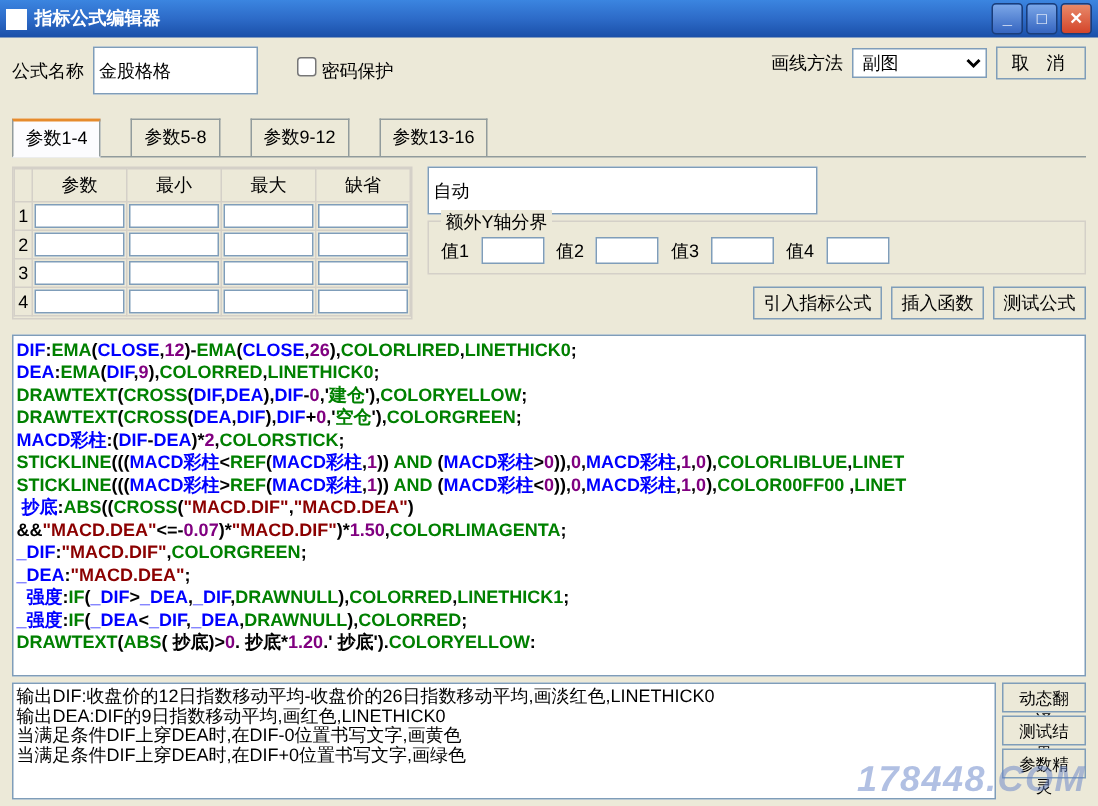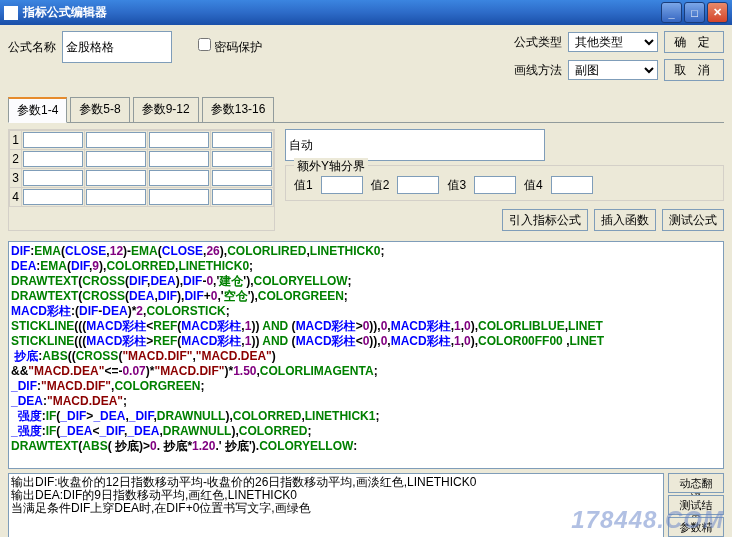--- a/index.html
+++ b/index.html
@@ -13,21 +13,21 @@
 .toparea{padding:6px 8px;display:flex;gap:8px}
 .topleft{flex:1}
 .row{display:flex;align-items:center;gap:6px;margin-bottom:6px}
 .lbl{white-space:nowrap}
 .txtinput{border:1px solid #7f9db9;height:19px;padding:15px 3px;background:#fff}
 .chk{margin-left:20px}
 .sel{border:1px solid #7f9db9;height:20px;background:#fff;padding:0 2px}
 .btn{background:#ece9d8;border:1px solid #7f9db9;height:22px;padding:2px 8px;cursor:pointer;min-width:60px;letter-spacing:4px}
 .btn2{background:#ece9d8;border:1px solid #7f9db9;height:22px;padding:2px 6px;cursor:pointer}
 .tabrow{display:flex;border-bottom:1px solid #919b9c;margin:4px 8px 0 8px}
-.tab{border:1px solid #919b9c;border-bottom:none;padding:3px 8px;background:#ece9d8;margin-right:3px;cursor:pointer;position:relative}
+.tab{border:1px solid #919b9c;border-bottom:none;padding:3px 8px;background:#ece9d8;margin-right:20px;cursor:pointer;position:relative}
 .tab.active{background:#fcfcfe;border-bottom:1px solid #fcfcfe;margin-bottom:-1px;border-top:2px solid #e68b2c}
 .midarea{display:flex;padding:6px 8px;gap:10px}
 .paramgrid{border:1px solid #d4d0c8}
 .paramgrid table{border-collapse:collapse}
 .paramgrid th{font-weight:normal;padding:2px 4px;text-align:center;background:#ece9d8;border:1px solid #d4d0c8}
 .paramgrid td{padding:1px;border:1px solid #d4d0c8}
 .paramgrid input{width:60px;height:16px;border:1px solid #7f9db9;background:#fff}
 .paramgrid .rownum{width:12px;text-align:center;background:#ece9d8}
 .rightcol{flex:1}
 .fieldset{border:1px solid #d4d0c8;padding:6px 8px;margin-top:4px;position:relative}
@@ -63,43 +63,45 @@
 <div class="toparea">
   <div class="topleft">
     <div class="row">
       <span class="lbl">公式名称</span>
       <input class="txtinput" style="width: 110px;" value="金股格格">
       <label class="chk"><input type="checkbox" style=""> <span>密码保护</span></label>
     </div>
   </div>
   <div>
     <div class="row">
-      <span class="lbl">公式类型</span>
-      <select class="sel" style="width:90px"><option>其他类型</option></select>
-      <button class="btn">确 定</button>
-    </div>
-    <div class="row">
       <span class="lbl">画线方法</span>
       <select class="sel" style="width:90px"><option>副图</option></select>
       <button class="btn">取 消</button>
     </div>
   </div>
 </div>
 
 <div class="tabrow">
   <div class="tab active">参数1-4</div>
   <div class="tab">参数5-8</div>
   <div class="tab">参数9-12</div>
   <div class="tab">参数13-16</div>
 </div>
 
 <div class="midarea">
   <div class="paramgrid">
     <table>
       <tbody>
+          <tr>
+            <th></th>
+            <th>参数</th>
+            <th>最小</th>
+            <th>最大</th>
+            <th>缺省</th>
+          </tr>
       <tr>
             <td class="rownum">1</td>
             <td><input style=""></td>
             <td><input style=""></td>
             <td><input style=""></td>
             <td><input style=""></td>
           </tr>
       <tr>
             <td class="rownum">2</td>
             <td><input style=""></td>
@@ -146,20 +148,21 @@
     </div>
   </div>
 </div>
 
 <div class="codearea" id="codearea"><div><span class="c-blue">DIF</span><span class="c-black">:</span><span class="c-green">EMA</span><span class="c-black">(</span><span class="c-blue">CLOSE</span><span class="c-black">,</span><span class="c-purple">12</span><span class="c-black">)-</span><span class="c-green">EMA</span><span class="c-black">(</span><span class="c-blue">CLOSE</span><span class="c-black">,</span><span class="c-purple">26</span><span class="c-black">),</span><span class="c-green">COLORLIRED</span><span class="c-black">,</span><span class="c-green">LINETHICK0</span><span class="c-black">;</span></div><div><span class="c-blue">DEA</span><span class="c-black">:</span><span class="c-green">EMA</span><span class="c-black">(</span><span class="c-blue">DIF</span><span class="c-black">,</span><span class="c-purple">9</span><span class="c-black">),</span><span class="c-green">COLORRED</span><span class="c-black">,</span><span class="c-green">LINETHICK0</span><span class="c-black">;</span></div><div><span class="c-green">DRAWTEXT</span><span class="c-black">(</span><span class="c-green">CROSS</span><span class="c-black">(</span><span class="c-blue">DIF</span><span class="c-black">,</span><span class="c-blue">DEA</span><span class="c-black">),</span><span class="c-blue">DIF</span><span class="c-black">-</span><span class="c-purple">0</span><span class="c-black">,'</span><span class="c-green">建仓</span><span class="c-black">'),</span><span class="c-green">COLORYELLOW</span><span class="c-black">;</span></div><div><span class="c-green">DRAWTEXT</span><span class="c-black">(</span><span class="c-green">CROSS</span><span class="c-black">(</span><span class="c-blue">DEA</span><span class="c-black">,</span><span class="c-blue">DIF</span><span class="c-black">),</span><span class="c-blue">DIF</span><span class="c-black">+</span><span class="c-purple">0</span><span class="c-black">,'</span><span class="c-green">空仓</span><span class="c-black">'),</span><span class="c-green">COLORGREEN</span><span class="c-black">;</span></div><div><span class="c-blue">MACD彩柱</span><span class="c-black">:(</span><span class="c-blue">DIF</span><span class="c-black">-</span><span class="c-blue">DEA</span><span class="c-black">)*</span><span class="c-purple">2</span><span class="c-black">,</span><span class="c-green">COLORSTICK</span><span class="c-black">;</span></div><div><span class="c-green">STICKLINE</span><span class="c-black">(((</span><span class="c-blue">MACD彩柱</span><span class="c-black">&lt;</span><span class="c-green">REF</span><span class="c-black">(</span><span class="c-blue">MACD彩柱</span><span class="c-black">,</span><span class="c-purple">1</span><span class="c-black">)) </span><span class="c-green">AND</span><span class="c-black"> (</span><span class="c-blue">MACD彩柱</span><span class="c-black">&gt;</span><span class="c-purple">0</span><span class="c-black">)),</span><span class="c-purple">0</span><span class="c-black">,</span><span class="c-blue">MACD彩柱</span><span class="c-black">,</span><span class="c-purple">1</span><span class="c-black">,</span><span class="c-purple">0</span><span class="c-black">),</span><span class="c-green">COLORLIBLUE</span><span class="c-black">,</span><span class="c-green">LINET</span></div><div><span class="c-green">STICKLINE</span><span class="c-black">(((</span><span class="c-blue">MACD彩柱</span><span class="c-black">&gt;</span><span class="c-green">REF</span><span class="c-black">(</span><span class="c-blue">MACD彩柱</span><span class="c-black">,</span><span class="c-purple">1</span><span class="c-black">)) </span><span class="c-green">AND</span><span class="c-black"> (</span><span class="c-blue">MACD彩柱</span><span class="c-black">&lt;</span><span class="c-purple">0</span><span class="c-black">)),</span><span class="c-purple">0</span><span class="c-black">,</span><span class="c-blue">MACD彩柱</span><span class="c-black">,</span><span class="c-purple">1</span><span class="c-black">,</span><span class="c-purple">0</span><span class="c-black">),</span><span class="c-green">COLOR00FF00 </span><span class="c-black">,</span><span class="c-green">LINET</span></div><div><span class="c-blue"> 抄底</span><span class="c-black">:</span><span class="c-green">ABS</span><span class="c-black">((</span><span class="c-green">CROSS</span><span class="c-black">(</span><span class="c-darkred">"MACD.DIF"</span><span class="c-black">,</span><span class="c-darkred">"MACD.DEA"</span><span class="c-black">)</span></div><div><span class="c-black">&amp;&amp;</span><span class="c-darkred">"MACD.DEA"</span><span class="c-black">&lt;=-</span><span class="c-purple">0.07</span><span class="c-black">)*</span><span class="c-darkred">"MACD.DIF"</span><span class="c-black">)*</span><span class="c-purple">1.50</span><span class="c-black">,</span><span class="c-green">COLORLIMAGENTA</span><span class="c-black">;</span></div><div><span class="c-blue">_DIF</span><span class="c-black">:</span><span class="c-darkred">"MACD.DIF"</span><span class="c-black">,</span><span class="c-green">COLORGREEN</span><span class="c-black">;</span></div><div><span class="c-blue">_DEA</span><span class="c-black">:</span><span class="c-darkred">"MACD.DEA"</span><span class="c-black">;</span></div><div><span class="c-blue">  强度</span><span class="c-black">:</span><span class="c-green">IF</span><span class="c-black">(</span><span class="c-blue">_DIF</span><span class="c-black">&gt;</span><span class="c-blue">_DEA</span><span class="c-black">,</span><span class="c-blue">_DIF</span><span class="c-black">,</span><span class="c-green">DRAWNULL</span><span class="c-black">),</span><span class="c-green">COLORRED</span><span class="c-black">,</span><span class="c-green">LINETHICK1</span><span class="c-black">;</span></div><div><span class="c-blue">_强度</span><span class="c-black">:</span><span class="c-green">IF</span><span class="c-black">(</span><span class="c-blue">_DEA</span><span class="c-black">&lt;</span><span class="c-blue">_DIF</span><span class="c-black">,</span><span class="c-blue">_DEA</span><span class="c-black">,</span><span class="c-green">DRAWNULL</span><span class="c-black">),</span><span class="c-green">COLORRED</span><span class="c-black">;</span></div><div><span class="c-green">DRAWTEXT</span><span class="c-black">(</span><span class="c-green">ABS</span><span class="c-black">( 抄底)&gt;</span><span class="c-purple">0</span><span class="c-black">. 抄底*</span><span class="c-purple">1.20</span><span class="c-black">.' 抄底').</span><span class="c-green">COLORYELLOW</span><span class="c-black">:</span></div></div>
 
 <div class="bottomarea">
   <div class="outputbox" id="outputbox">
       <div>输出DIF:收盘价的12日指数移动平均-收盘价的26日指数移动平均,画淡红色,LINETHICK0</div>
       <div>输出DEA:DIF的9日指数移动平均,画红色,LINETHICK0</div>
+      <div>当满足条件DIF上穿DEA时,在DIF-0位置书写文字,画黄色</div>
       <div>当满足条件DIF上穿DEA时,在DIF+0位置书写文字,画绿色</div>
     </div>
   <div class="sidebtns">
     <button class="btn2">动态翻译</button>
     <button class="btn2">测试结果</button>
     <button class="btn2">参数精灵</button>
 
   </div>
 </div>
 

